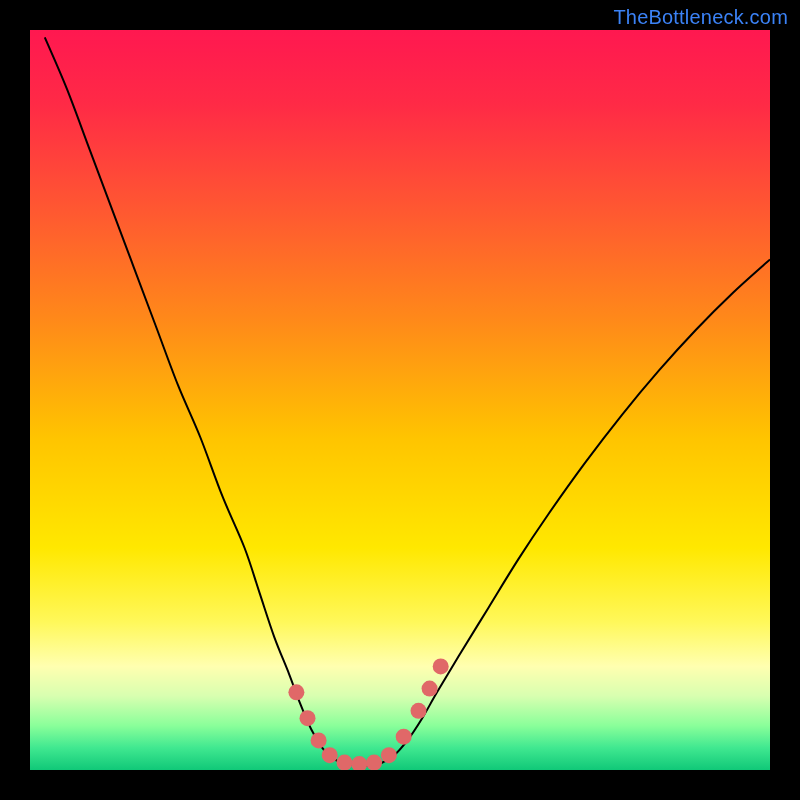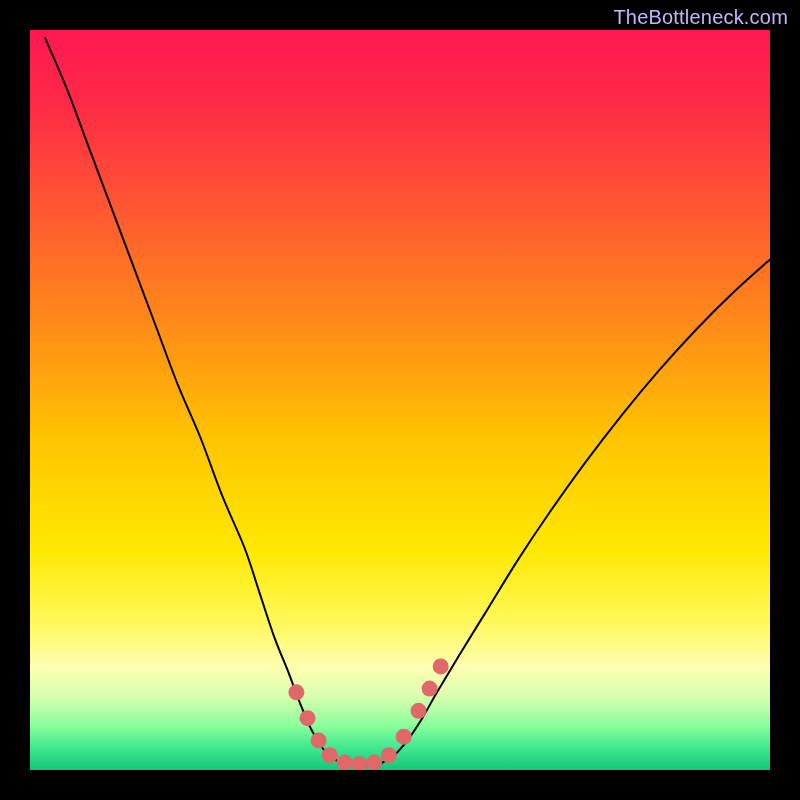--- a/index.html
+++ b/index.html
@@ -20,21 +20,21 @@
     position: absolute;
     left: 30px;
     top: 30px;
     width: 740px;
     height: 740px;
   }
   .watermark {
     position: absolute;
     top: 6px;
     right: 12px;
-    color: #c4b5fd;
+    color: #3b82f6;
     font-size: 20px;
     font-weight: 500;
     z-index: 10;
     letter-spacing: 0.2px;
   }
   svg {
     display: block;
   }
 </style>
 </head>

